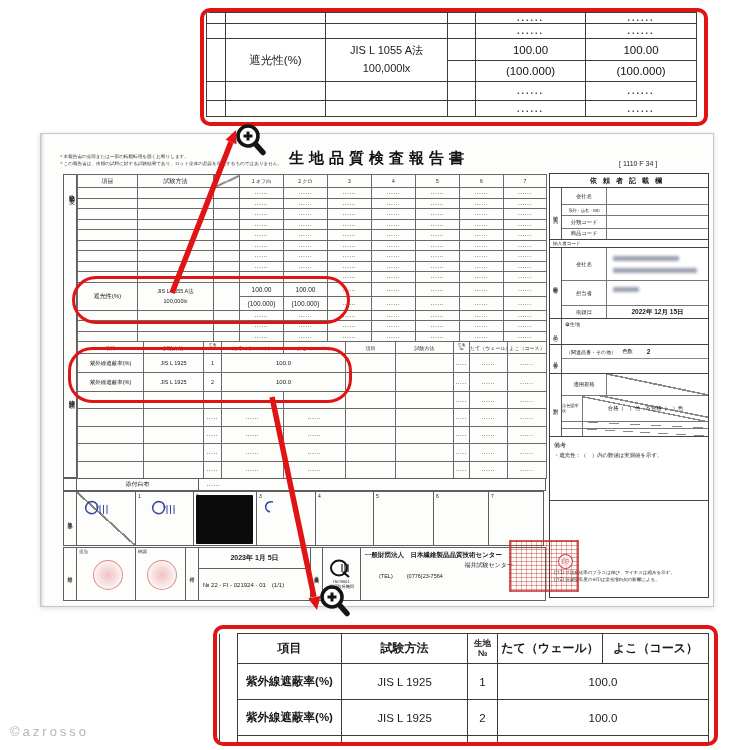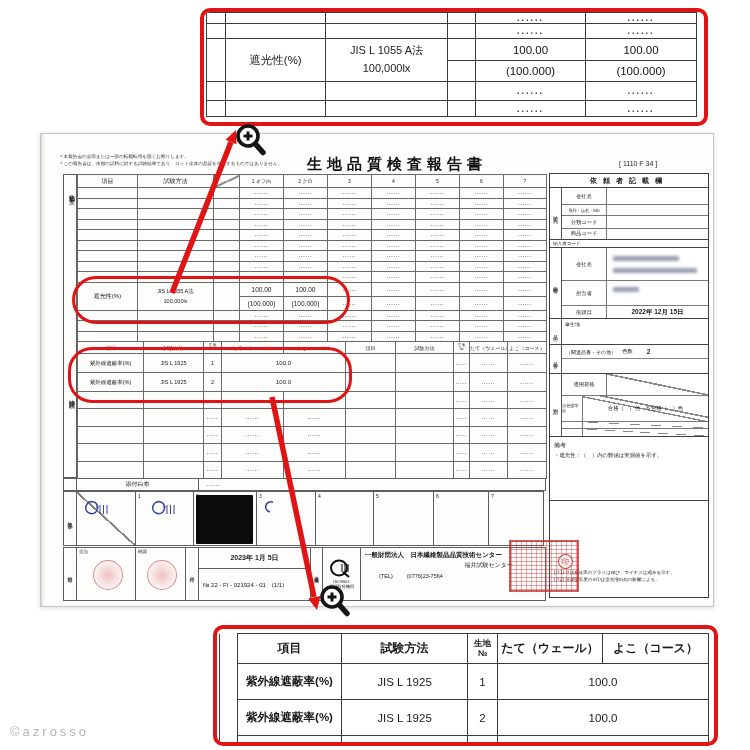--- a/index.html
+++ b/index.html
@@ -20,21 +20,21 @@
   .bcv{font-size:11.5px;}
 
   
   .overlay{position:absolute;left:0;top:0;z-index:40;pointer-events:none;}
   .mag{position:absolute;z-index:45;}
 
   
   .doc{position:absolute;left:40px;top:133px;width:672px;height:472px;background:#fdfdfc;
     border:1px solid #c6c6c6;box-shadow:0 1px 5px rgba(0,0,0,.15), inset 3px 0 4px -3px rgba(0,0,0,.3);z-index:5;}
   .notes{position:absolute;left:18px;top:20px;font-size:4.6px;color:#333;line-height:1.5;}
-  .title{position:absolute;left:256px;top:15px;width:200px;text-align:center;font-size:15px;font-weight:700;letter-spacing:5px;color:#111;margin-top:6px;}
+  .title{position:absolute;left:248px;top:15px;width:200px;font-size:15px;font-weight:700;letter-spacing:5px;color:#111;}
   .formcode{position:absolute;left:578px;top:26px;font-size:7px;color:#222;}
 
   .labelcol{position:absolute;left:22px;top:40px;width:14px;height:304px;border:1px solid #5f5f5f;box-sizing:border-box;}
   .vt{writing-mode:vertical-rl;text-orientation:upright;letter-spacing:1px;}
   .vlab-text{position:absolute;left:3px;font-size:6px;color:#222;}
 
   .dtable{position:absolute;border-collapse:collapse;table-layout:fixed;}
   .dtable td{border:1px solid #6a6a6a;padding:0;text-align:center;vertical-align:middle;overflow:hidden;white-space:nowrap;}
   .hcell{font-size:6px;color:#222;}
   .hs{font-size:5px;text-align:left;padding-left:2px;color:#222;}

